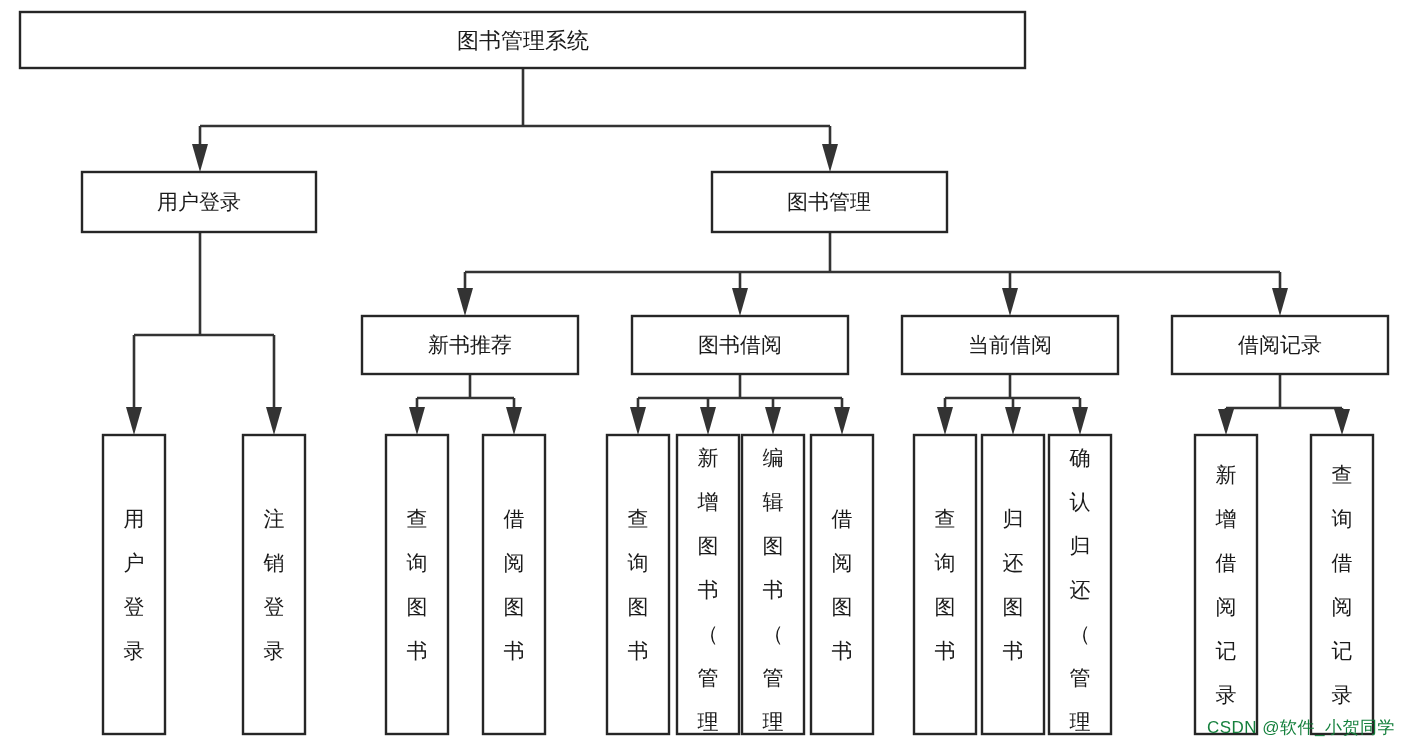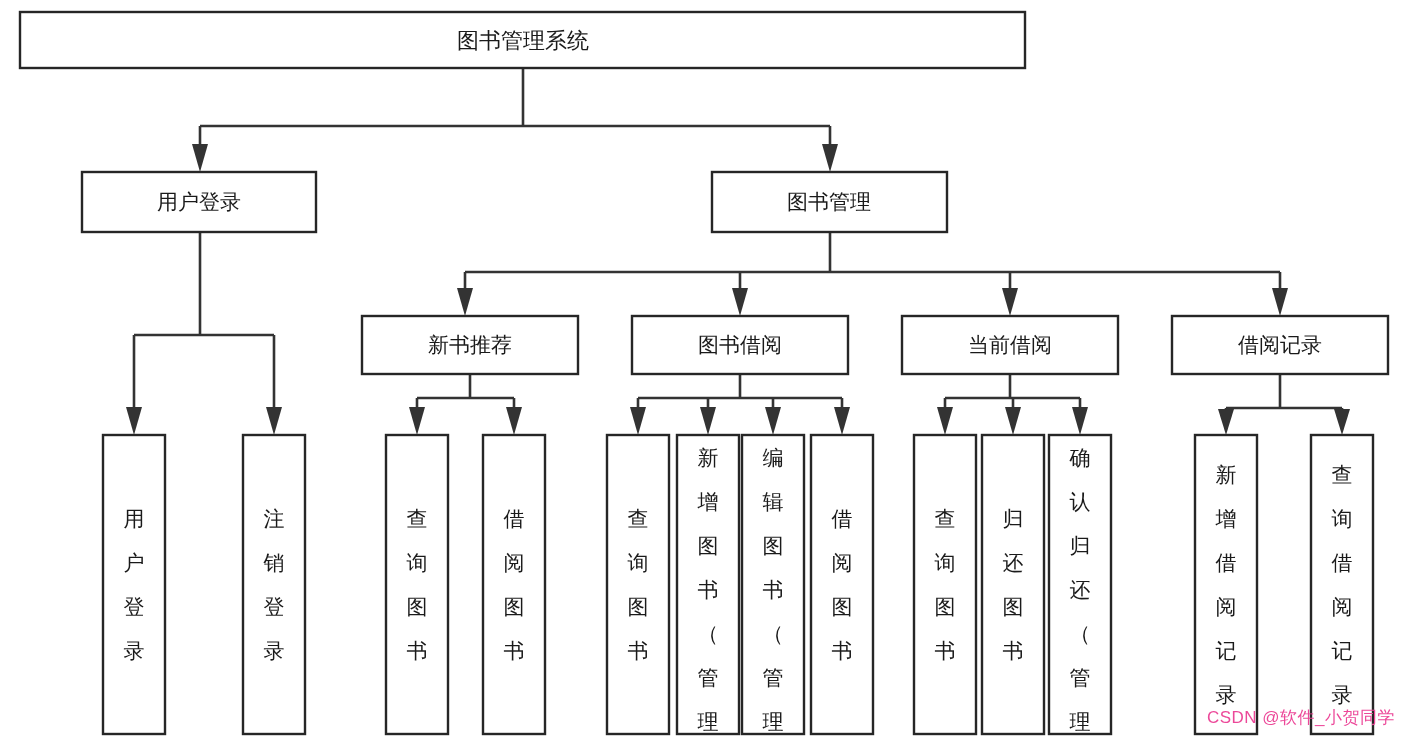--- a/index.html
+++ b/index.html
@@ -53,22 +53,22 @@
   }
   .leaf-label-char {
     fill: #1a1a1a;
     font-family: "Liberation Sans", "DejaVu Sans", sans-serif;
     font-size: 21px;
     text-anchor: middle;
   }
   .watermark {
     position: absolute;
     right: 10px;
-    bottom: 18px;
-    color: #ec4899;
+    bottom: 8px;
+    color: #15803d;
     font-size: 17px;
     font-family: "Liberation Sans", "DejaVu Sans", sans-serif;
     letter-spacing: 0.5px;
     white-space: nowrap;
     user-select: none;
   }
 </style>
 </head>
 <body>
 

